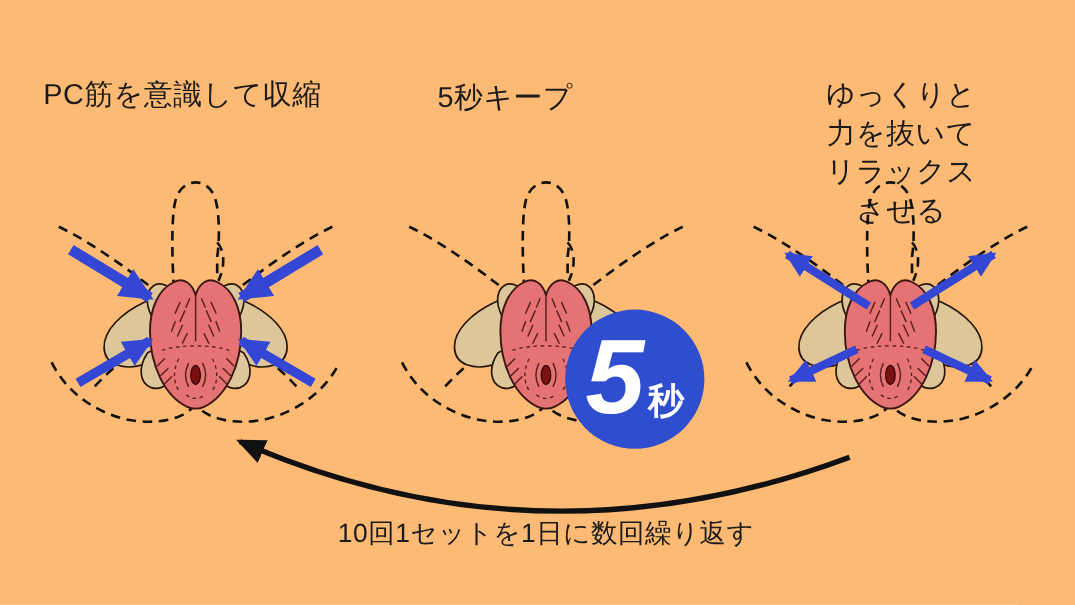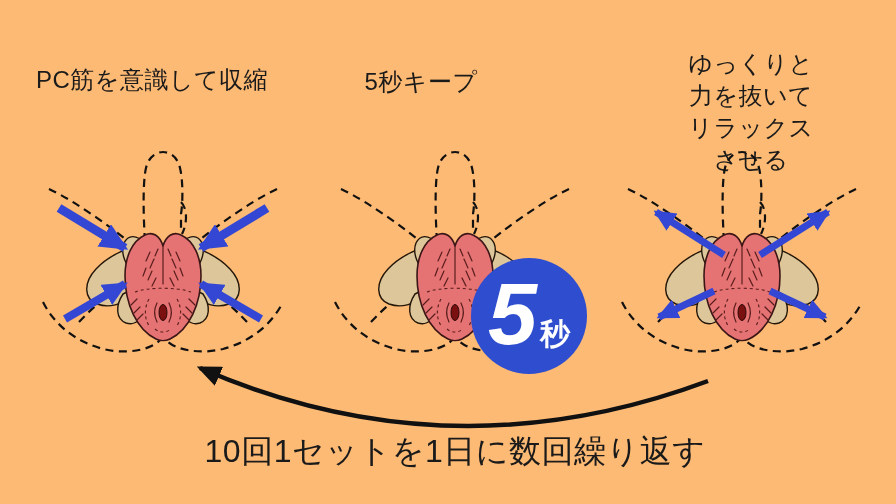--- a/index.html
+++ b/index.html
@@ -16,21 +16,21 @@
     position:relative;width:896px;height:504px;background:#fdba74;overflow:hidden;
     color:var(--ink);
   }
   .step-label{
     position:absolute;text-align:center;font-size:24px;line-height:32px;
     color:#1a1a1a;white-space:pre-line;transform:translateX(-50%);
     letter-spacing:0.5px;
   }
   .label-1{left:152px;top:64px;}
   .label-2{left:421px;top:66px;}
-  .label-3{left:751px;top:48px;}
+  .label-3{left:751px;top:64px;}
   .panel{position:absolute;width:260px;height:220px;}
   .panel-1{left:33px;top:142px;}
   .panel-2{left:325px;top:142px;}
   .panel-3{left:612px;top:142px;}
   .panel svg{display:block;width:260px;height:220px;overflow:visible;}
 
   
   .dash{fill:none;stroke:var(--ink);stroke-width:2.2;stroke-dasharray:8 5.5;}
   .tan{fill:var(--tissue-tan);stroke:#24170a;stroke-width:1.4;stroke-linejoin:round;}
   .muscle{fill:var(--muscle-pink);stroke:#3c1616;stroke-width:1.6;stroke-linejoin:round;}
@@ -47,21 +47,21 @@
   }
   .badge .num{
     font-size:88px;font-weight:700;font-style:italic;line-height:112px;
   }
   .badge .unit{
     font-size:30px;font-weight:600;margin-left:3px;line-height:112px;
   }
   .cycle-arrow{position:absolute;left:180px;top:352px;width:540px;height:95px;overflow:visible;}
   .caption{
     position:absolute;left:455px;top:430px;transform:translateX(-50%);
-    font-size:32px;color:#1a1a1a;white-space:nowrap;letter-spacing:0.5px;
+    font-size:22px;color:#1a1a1a;white-space:nowrap;letter-spacing:0.5px;
   }
 </style>
 </head>
 <body>
 
 <div class="canvas">
 
   <div class="step-label label-1">PC筋を意識して収縮</div>
   <div class="step-label label-2">5秒キープ</div>
   <div class="step-label label-3">ゆっくりと力を抜いて

